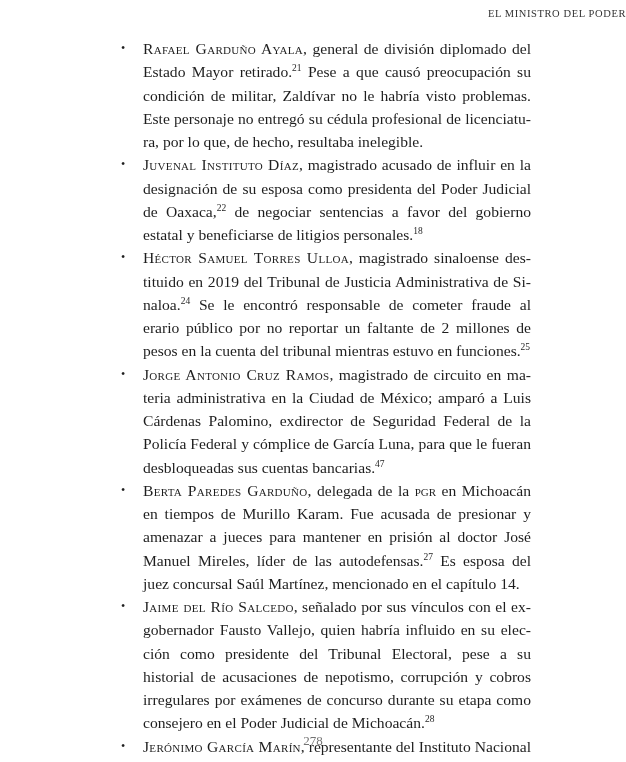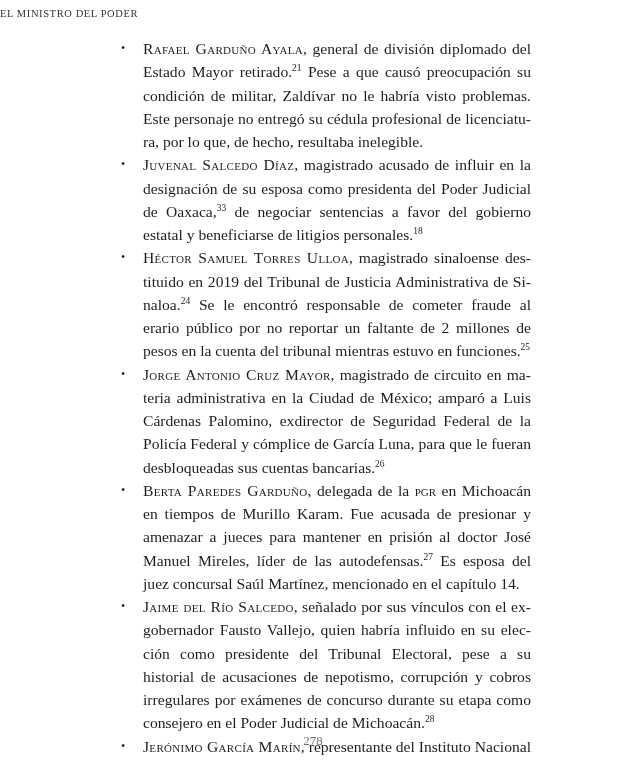--- a/index.html
+++ b/index.html
@@ -1,45 +1,45 @@
 <!DOCTYPE html>
 <html><head>
 <meta charset="utf-8">
 <style>
   html, body { margin:0; padding:0; background:#ffffff; }
   body { width:626px; height:762px; position:relative; overflow:hidden;
          font-family:"Liberation Serif","DejaVu Serif",serif; color:#1e1e1e; }
-  .running-head { position:absolute; top:8px; left:0; width:626px; text-align:left;
+  .running-head { position:absolute; top:8px; left:0; width:626px; text-align:right;
          font-size:10.5px; letter-spacing:0.6px; color:#333; }
   .list { position:absolute; top:37px; left:143px; width:388px; margin:0; padding:0; list-style:none; }
   .item { position:relative; font-size:15.6px; line-height:23.25px; text-align:justify;
           hyphens:manual; }
   .bullet { position:absolute; left:-22px; top:0; font-size:12px; }
   .name { font-variant:small-caps; letter-spacing:0.3px; }
   sup { font-size:9.5px; line-height:0; vertical-align:6px; }
   .sc { font-variant:small-caps; text-transform:lowercase;font-family:Liberation Serif, serif; }
   .folio { position:absolute; top:733px; left:0; width:626px; text-align:center; font-size:13px; color:#737373; }
 </style>
 </head>
 <body>
 
 <div class="running-head">EL MINISTRO DEL PODER</div>
 
 <ul class="list">
   <li class="item">
     <span class="bullet">•</span><span class="name">Rafael Garduño Ayala</span><span>, general de división diplomado del Estado Mayor retirado.</span><sup>21</sup><span> Pese a que causó preocupación su condición de militar, Zaldívar no le habría visto problemas. Este personaje no entregó su cédula profesional de licencia­tu­ra, por lo que, de hecho, resultaba inelegible.</span>
   </li>
   <li class="item">
-    <span class="bullet">•</span><span class="name">Juvenal Salcedo Díaz</span><span>, magistrado acusado de influir en la designación de su esposa como presidenta del Poder Judicial de Oaxaca,</span><sup>33</sup><span> de negociar sentencias a favor del gobierno estatal y beneficiarse de litigios personales.</span><sup>18</sup>
+    <span class="bullet">•</span><span class="name">Juvenal Instituto Díaz</span><span>, magistrado acusado de influir en la designación de su esposa como presidenta del Poder Judicial de Oaxaca,</span><sup>22</sup><span> de negociar sentencias a favor del gobierno estatal y beneficiarse de litigios personales.</span><sup>18</sup>
   </li>
   <li class="item">
     <span class="bullet">•</span><span class="name">Héctor Samuel Torres Ulloa</span><span>, magistrado sinaloense des­tituido en 2019 del Tribunal de Justicia Administrativa de Si­naloa.</span><sup>24</sup><span> Se le encontró responsable de cometer fraude al erario público por no reportar un faltante de 2 millones de pesos en la cuenta del tribunal mientras estuvo en funciones.</span><sup>25</sup>
   </li>
   <li class="item">
-    <span class="bullet">•</span><span class="name">Jorge Antonio Cruz Mayor</span><span>, magistrado de circuito en ma­teria administrativa en la Ciudad de México; amparó a Luis Cárdenas Palomino, exdirector de Seguridad Federal de la Po­licía Federal y cómplice de García Luna, para que le fueran desbloqueadas sus cuentas bancarias.</span><sup>26</sup>
+    <span class="bullet">•</span><span class="name">Jorge Antonio Cruz Ramos</span><span>, magistrado de circuito en ma­teria administrativa en la Ciudad de México; amparó a Luis Cárdenas Palomino, exdirector de Seguridad Federal de la Po­licía Federal y cómplice de García Luna, para que le fueran desbloqueadas sus cuentas bancarias.</span><sup>47</sup>
   </li>
   <li class="item">
     <span class="bullet">•</span><span class="name">Berta Paredes Garduño</span><span>, delegada de la </span><span class="sc">PGR</span><span> en Michoacán en tiempos de Murillo Karam. Fue acusada de presionar y ame­nazar a jueces para mantener en prisión al doctor José Manuel Mireles, líder de las autodefensas.</span><sup>27</sup><span> Es esposa del juez concursal Saúl Martínez, mencionado en el capítulo 14.</span>
   </li>
   <li class="item">
     <span class="bullet">•</span><span class="name">Jaime del Río Salcedo</span><span>, señalado por sus vínculos con el ex­gobernador Fausto Vallejo, quien habría influido en su elec­ción como presidente del Tribunal Electoral, pese a su historial de acusaciones de nepotismo, corrupción y cobros irregulares por exámenes de concurso durante su etapa como consejero en el Poder Judicial de Michoacán.</span><sup>28</sup>
   </li>
   <li class="item">
     <span class="bullet">•</span><span class="name">Jerónimo García Marín</span><span>, representante del Instituto Nacional de Pueblos Indígenas en Oaxaca; habría solapado un caso de violencia sexual,</span>
   </li>

